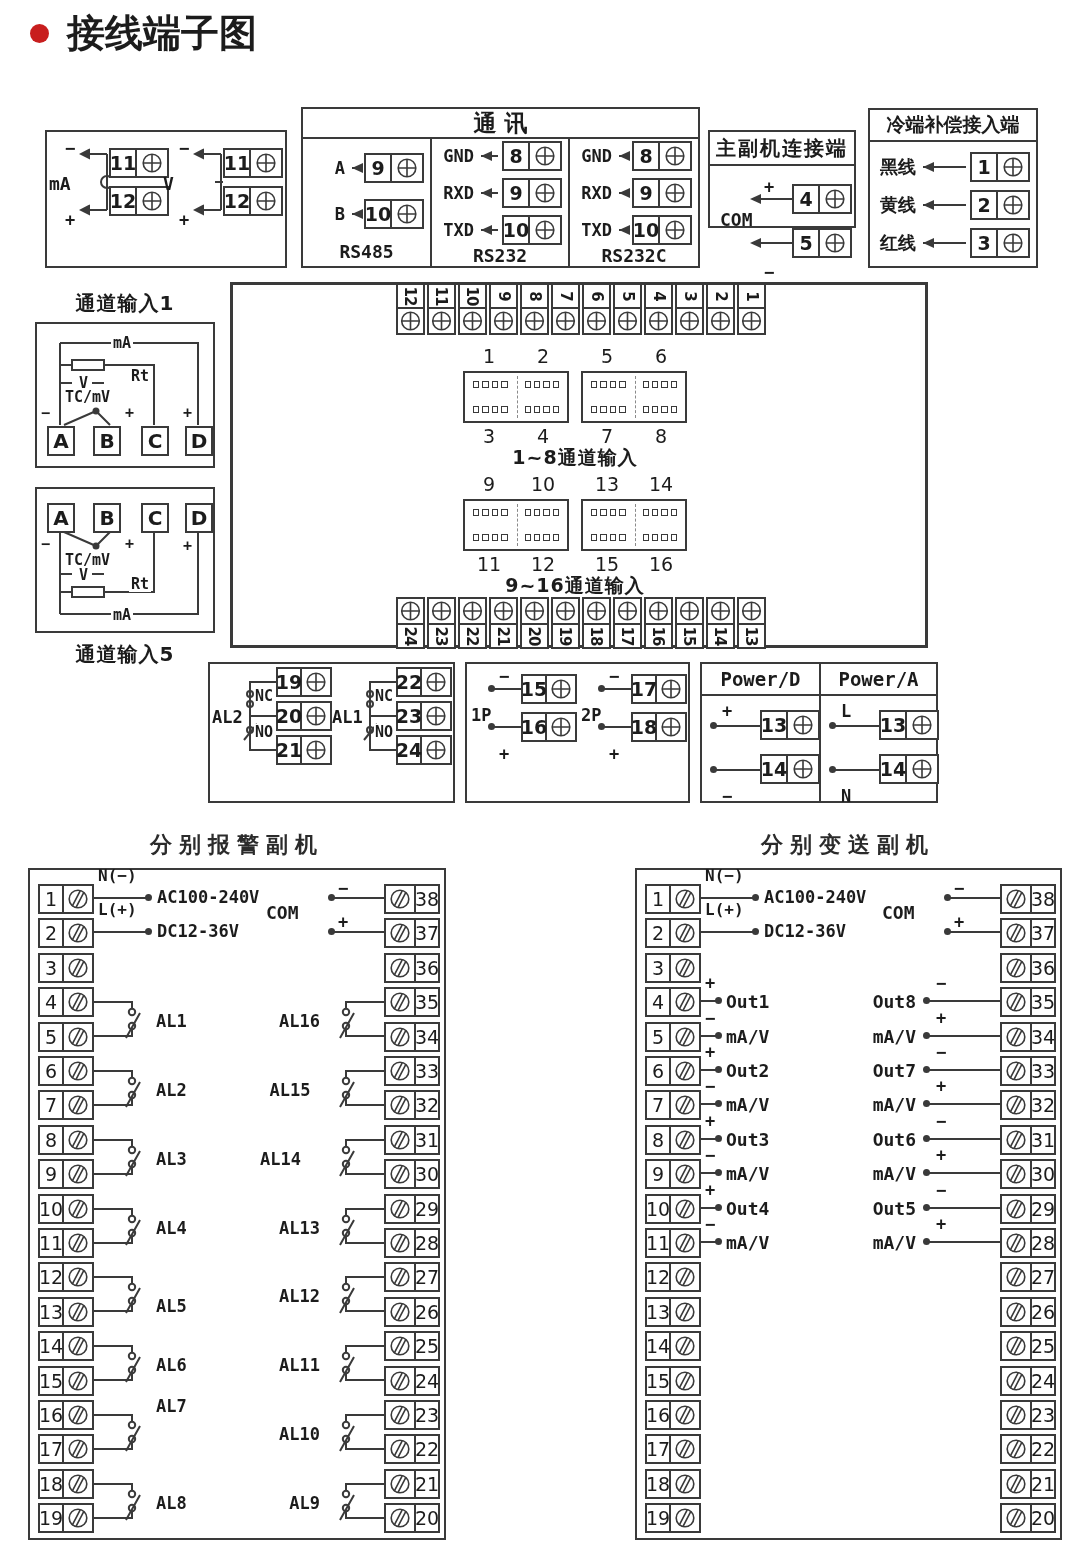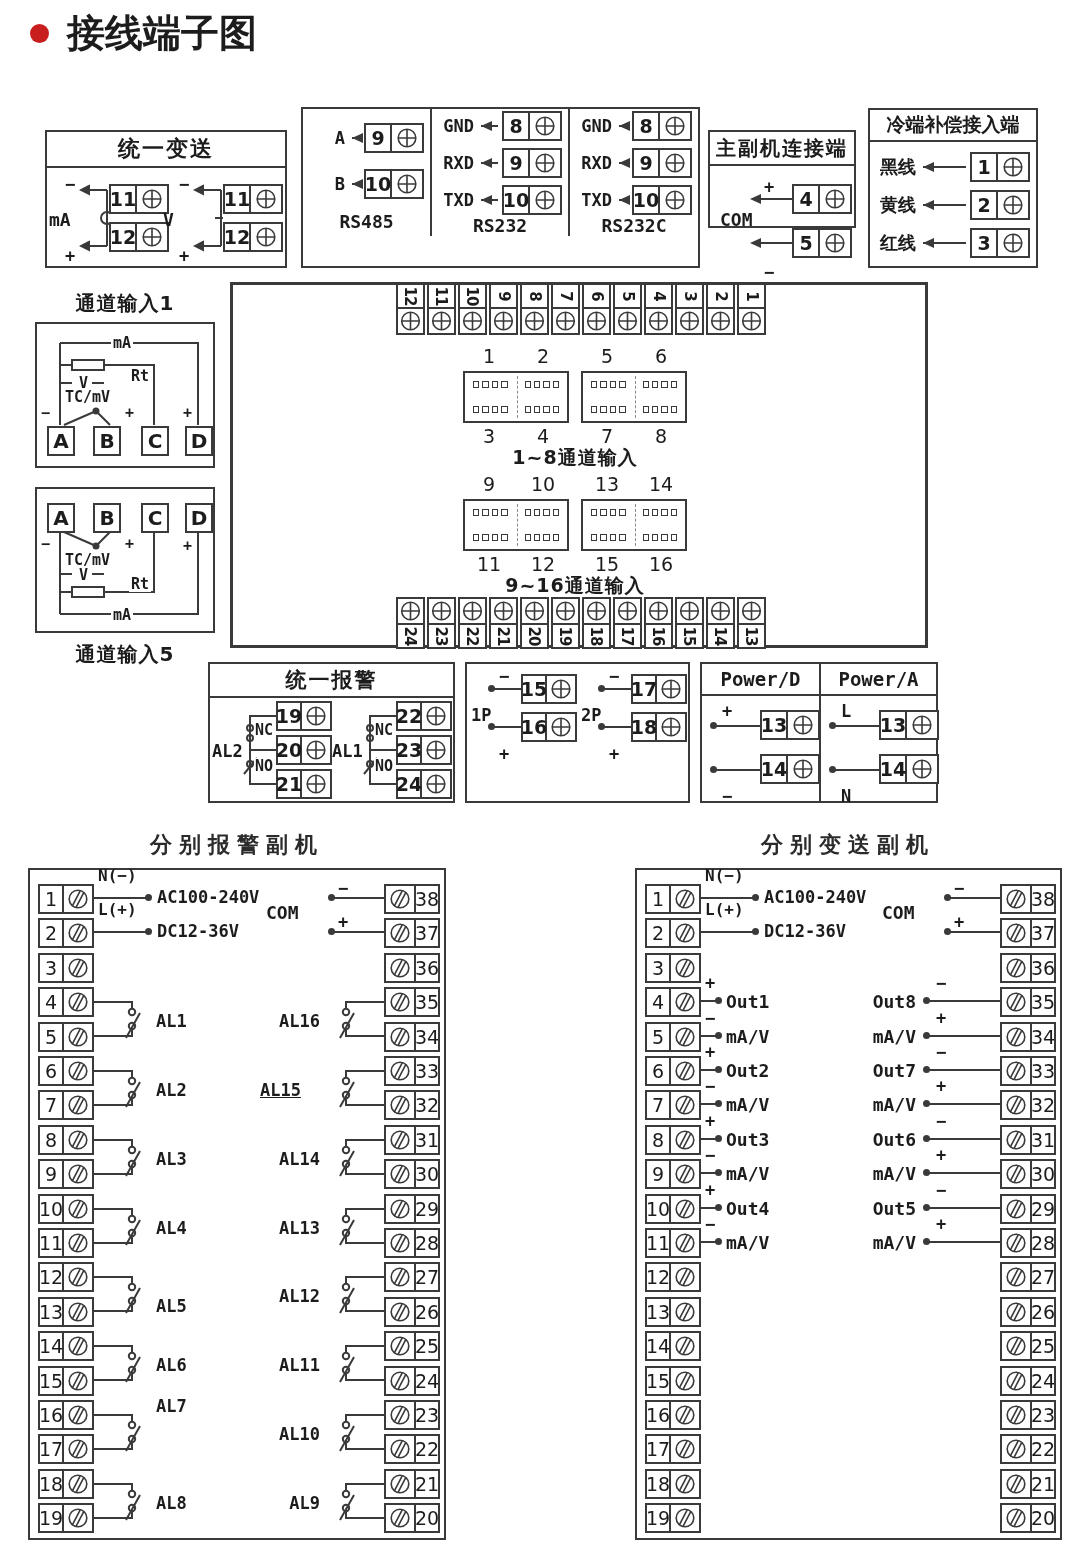--- a/index.html
+++ b/index.html
@@ -96,21 +96,20 @@
 </head>
 <body>
 
 <div id="root">
   <div class="hdr">
     <span class="dot"></span>
     <div class="title">接线端子图</div>
   </div>
 
   <div class="box" id="box-transmit">
-    <div class="btitle">统一变送</div>
     <div id="transmit-groups">
         <div class="txg" style="position: absolute; left: 10px; top: 14px; width: 112px; height: 80px;">
           <div style="position: absolute; left: 22px; top: 0px;"><svg class="lnsvg" style="position:static" width="30" height="72" viewBox="0 0 30 72">
               <path d="M28 8H10M28 64H10M28 8V64"></path>
               <path d="M10 4L2 8L10 12Z" fill="#3a3a3a"></path>
               <path d="M10 60L2 64L10 68Z" fill="#3a3a3a"></path>
               <circle cx="28" cy="36" r="6"></circle>
               <path d="M28 40V32"></path>
             </svg></div>
           <div class="sign" style="position: absolute; left: 8px; top: -6px;">−</div>
@@ -165,20 +164,21 @@
                   <path d="M15 3v24M3 15h24"></path>
                 </svg>
               </div>
             </div>
           </div>
         </div>
       </div>
   </div>
 
   <div class="box" id="box-comm">
+    <div class="ctitle">通  讯</div>
     <div id="comm-cols">
         <div class="ccol" style="width: 127px;">
           <div class="crows" style="gap: 16px;">
             <div class="crow">
               <div class="clabel">A</div>
               <div class="awire"></div>
               <div class="term ">
                 <div class="tn">9</div>
                 <div class="ts">
                   <svg class="sw" viewBox="0 0 30 30">
@@ -785,21 +785,20 @@
       <div class="connlabel" style="position: absolute; left: 359px; top: 188px; width: 30px; height: 20px;">13</div>
       <div class="connlabel" style="position: absolute; left: 413px; top: 188px; width: 30px; height: 20px;">14</div>
       <div class="connlabel" style="position: absolute; left: 241px; top: 268px; width: 30px; height: 20px;">11</div>
       <div class="connlabel" style="position: absolute; left: 295px; top: 268px; width: 30px; height: 20px;">12</div>
       <div class="connlabel" style="position: absolute; left: 359px; top: 268px; width: 30px; height: 20px;">15</div>
       <div class="connlabel" style="position: absolute; left: 413px; top: 268px; width: 30px; height: 20px;">16</div>
       <div class="ccapt" style="position: absolute; left: 230px; top: 288px; width: 224px; height: 22px;">9~16通道输入</div>
     </div>
 
   <div class="box" id="box-alarm">
-    <div class="btitle" style="height:34px;font-size:21px">统一报警</div>
     <div id="alarm-groups">
         <div class="algroup" style="position: absolute; left: 4px; top: 3px; width: 118px; height: 98px;">
           <div style="position: absolute; left: 22px; top: 0px;"><svg class="lnsvg" style="position:static" width="40" height="98" viewBox="0 0 40 98">
               <path d="M40 15H14V83H40M14 49H40M8 73L21 57"></path>
               <circle cx="14" cy="27" r="3"></circle>
               <circle cx="14" cy="37" r="3"></circle>
               <circle cx="14" cy="63" r="3"></circle>
             </svg></div>
           <div class="allab" style="position: absolute; left: -2px; top: 42px;">AL2</div>
           <div class="nclab" style="position: absolute; left: 40px; top: 21px;">NC</div>
@@ -1410,27 +1409,27 @@
           <path d="M58 15H20V21M58 49H20V43M14 51L28 26"></path>
           <circle cx="20" cy="25" r="3.2"></circle>
           <circle cx="20" cy="39" r="3.2"></circle>
         </svg></div>
       <div class="allab" style="position: absolute; left: 230px; top: 143px; width: 60px; text-align: right;">AL16</div>
       <div style="position: absolute; left: 296px; top: 186px;"><svg class="lnsvg" style="position:static" width="58" height="70" viewBox="0 0 58 70">
           <path d="M58 15H20V21M58 49H20V43M14 51L28 26"></path>
           <circle cx="20" cy="25" r="3.2"></circle>
           <circle cx="20" cy="39" r="3.2"></circle>
         </svg></div>
-      <div class="allab" style="position: absolute; left: 230px; top: 212px; width: 60px; text-align: left; text-decoration: underline;">AL15</div>
+      <div class="allab" style="position: absolute; left: 230px; top: 212px; width: 60px; text-align: center;">AL15</div>
       <div style="position: absolute; left: 296px; top: 255px;"><svg class="lnsvg" style="position:static" width="58" height="70" viewBox="0 0 58 70">
           <path d="M58 15H20V21M58 49H20V43M14 51L28 26"></path>
           <circle cx="20" cy="25" r="3.2"></circle>
           <circle cx="20" cy="39" r="3.2"></circle>
         </svg></div>
-      <div class="allab" style="position: absolute; left: 230px; top: 281px; width: 60px; text-align: right;">AL14</div>
+      <div class="allab" style="position: absolute; left: 230px; top: 281px; width: 60px; text-align: left;">AL14</div>
       <div style="position: absolute; left: 296px; top: 324px;"><svg class="lnsvg" style="position:static" width="58" height="70" viewBox="0 0 58 70">
           <path d="M58 15H20V21M58 49H20V43M14 51L28 26"></path>
           <circle cx="20" cy="25" r="3.2"></circle>
           <circle cx="20" cy="39" r="3.2"></circle>
         </svg></div>
       <div class="allab" style="position: absolute; left: 230px; top: 350px; width: 60px; text-align: right;">AL13</div>
       <div style="position: absolute; left: 296px; top: 392px;"><svg class="lnsvg" style="position:static" width="58" height="70" viewBox="0 0 58 70">
           <path d="M58 15H20V21M58 49H20V43M14 51L28 26"></path>
           <circle cx="20" cy="25" r="3.2"></circle>
           <circle cx="20" cy="39" r="3.2"></circle>

